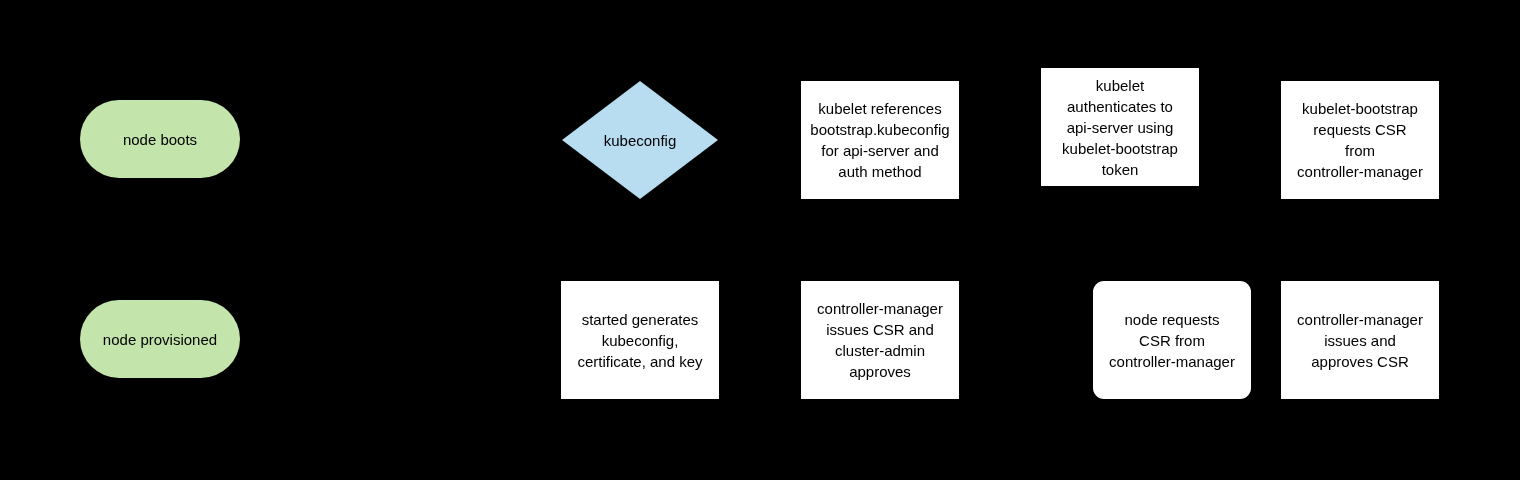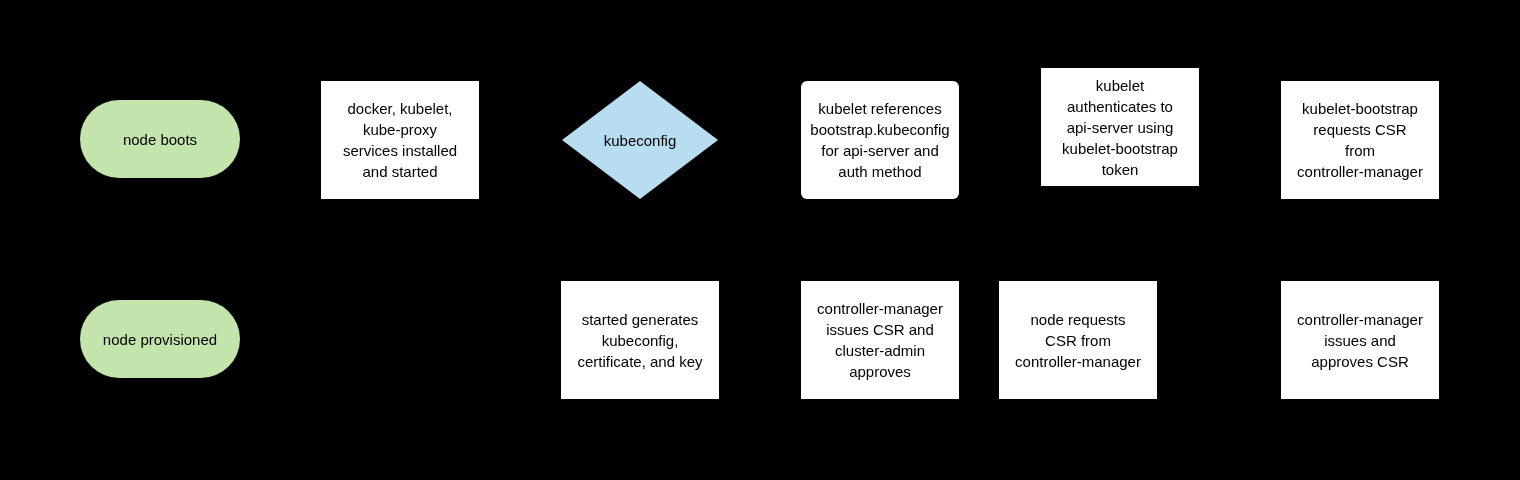--- a/index.html
+++ b/index.html
@@ -47,30 +47,24 @@
     clip-path: polygon(50% 0%, 100% 50%, 50% 100%, 0% 50%);
   }
 </style>
 </head>
 <body>
 
 <div class="canvas" id="flowchart-canvas" style="background: rgb(0, 0, 0); --terminal-fill: #c3e5ab; --decision-fill: #b8ddf1; --process-fill: #ffffff; --text-color: #000000;">
     <div class="node terminal" style="left: 80px; top: 100px;">
       <span class="label">node boots</span>
     </div>
-    <div class="node process" style="left: 321px; top: 81px;">
-      <span class="label">docker, kubelet,
-kube-proxy
-services installed
-and started</span>
-    </div>
     <div class="node decision" style="left: 562px; top: 81px;">
       <span class="label">kubeconfig</span>
     </div>
-    <div class="node process" style="left: 801px; top: 81px; border-radius: 6px;">
+    <div class="node process" style="left: 801px; top: 81px;">
       <span class="label">kubelet references
 bootstrap.kubeconfig
 for api-server and
 auth method</span>
     </div>
     <div class="node process" style="left: 1041px; top: 68px;">
       <span class="label">kubelet
 authenticates to
 api-server using
 kubelet-bootstrap
@@ -89,21 +83,21 @@
       <span class="label">started generates
 kubeconfig,
 certificate, and key</span>
     </div>
     <div class="node process" style="left: 801px; top: 281px;">
       <span class="label">controller-manager
 issues CSR and
 cluster-admin
 approves</span>
     </div>
-    <div class="node process" style="left: 999px; top: 281px;">
+    <div class="node process" style="left: 1093px; top: 281px; border-radius: 11px;">
       <span class="label">node requests
 CSR from
 controller-manager</span>
     </div>
     <div class="node process" style="left: 1281px; top: 281px;">
       <span class="label">controller-manager
 issues and
 approves CSR</span>
     </div>
   </div>

